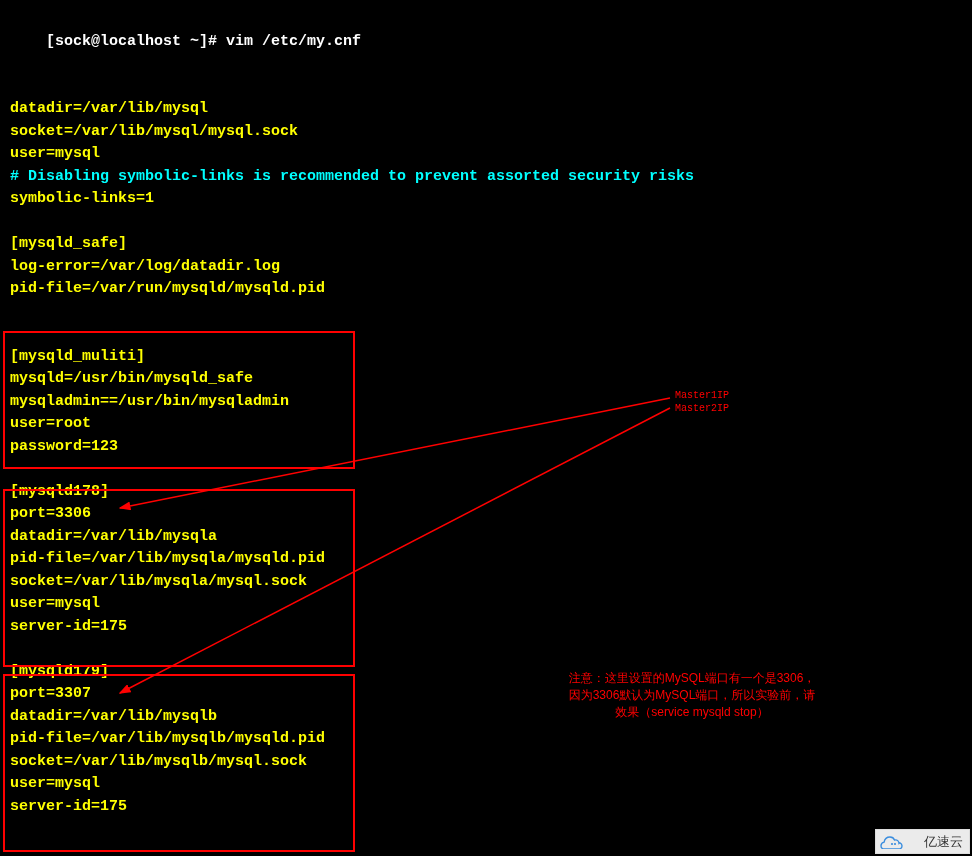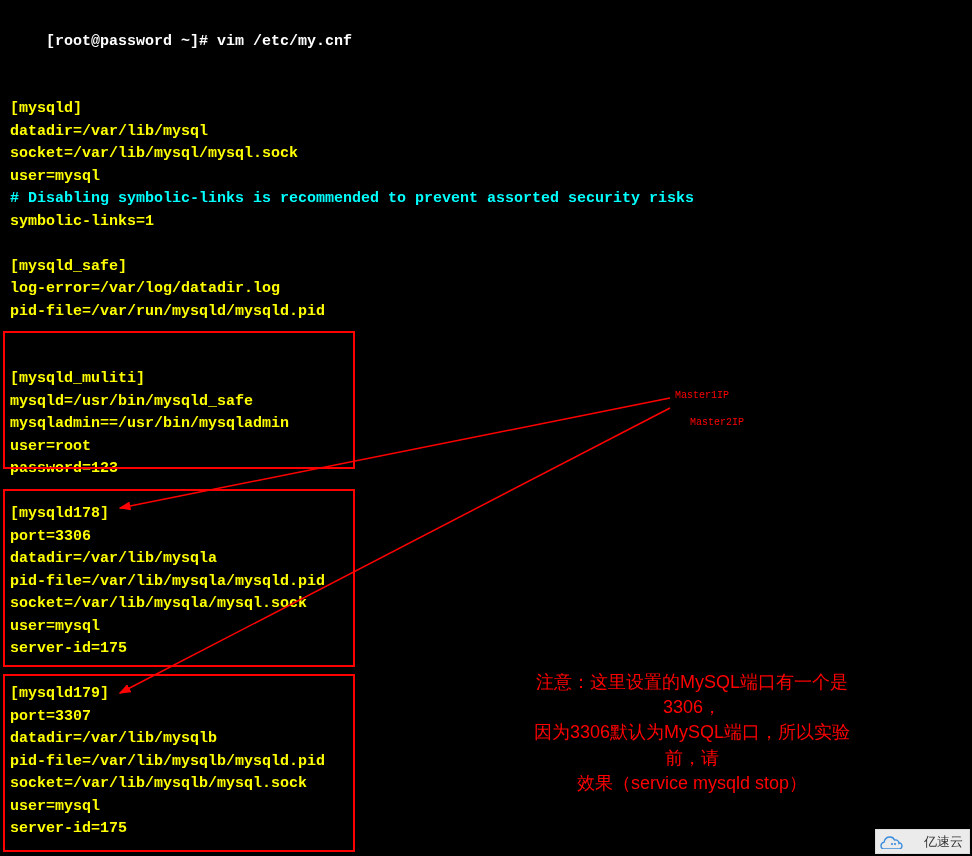--- a/index.html
+++ b/index.html
@@ -23,21 +23,21 @@
     .red-box {
       position: absolute;
       border: 2px solid #ff0000;
       background: transparent;
     }
     .red-text {
       color: #ff0000;
       position: absolute;
       font-family: "SimSun", "Microsoft YaHei", sans-serif;
       font-weight: normal;
-      font-size: 18px;
+      font-size: 12px;
       text-align: center;
       line-height: 1.4;
     }
     .red-label {
       color: #ff0000;
       position: absolute;
       font-family: "Consolas", "Courier New", monospace;
       font-size: 10px;
       font-weight: normal;
     }
@@ -61,24 +61,23 @@
       font-weight: normal;
       border: 1px solid #ddd;
     }
     .cloud-icon { width: 24px; height: 16px; display: inline-block; }
   </style>
 </head>
 <body>
 
 <div>
   <div class="line">
-    <span class="white">[root@password ~]# </span><span class="white">vim /etc/my.cnf</span>
+    <span class="white">[sock@localhost ~]# </span><span class="white">vim /etc/my.cnf</span>
   </div>
   <div class="line">&nbsp;</div>
-  <div class="line yellow">[mysqld]</div>
   <div class="line yellow">datadir=/var/lib/mysql</div>
   <div class="line yellow">socket=/var/lib/mysql/mysql.sock</div>
   <div class="line yellow">user=mysql</div>
   <div class="line cyan"># Disabling symbolic-links is recommended to prevent assorted security risks</div>
   <div class="line yellow">symbolic-links=1</div>
   <div class="line">&nbsp;</div>
   <div class="line yellow">[mysqld_safe]</div>
   <div class="line yellow">log-error=/var/log/datadir.log</div>
   <div class="line yellow">pid-file=/var/run/mysqld/mysqld.pid</div>
   <div class="line">&nbsp;</div>
@@ -114,21 +113,21 @@
   <defs>
     <marker id="arrowhead" markerWidth="8" markerHeight="6" refX="7" refY="3" orient="auto">
       <polygon points="0 0, 8 3, 0 6" fill="#ff0000"></polygon>
     </marker>
   </defs>
   <line x1="670" y1="398" x2="120" y2="508" stroke="#ff0000" stroke-width="1.5" marker-end="url(#arrowhead)"></line>
   <line x1="670" y1="408" x2="120" y2="693" stroke="#ff0000" stroke-width="1.5" marker-end="url(#arrowhead)"></line>
 </svg>
 
 <div class="red-label" style="left:675px; top:388px;">Master1IP</div>
-<div class="red-label" style="left:675px; top:415px;margin-left:15px;">Master2IP</div>
+<div class="red-label" style="left:675px; top:401px;">Master2IP</div>
 
 <div class="red-text" style="left:522px; top:670px; width:340px;">
   <div>注意：这里设置的MySQL端口有一个是3306，</div>
   <div>因为3306默认为MySQL端口，所以实验前，请</div>
   <div>效果（service mysqld stop）</div>
 </div>
 
 <div class="watermark">
   <span class="cloud-icon">
     <svg viewBox="0 0 24 16" width="24" height="16">

